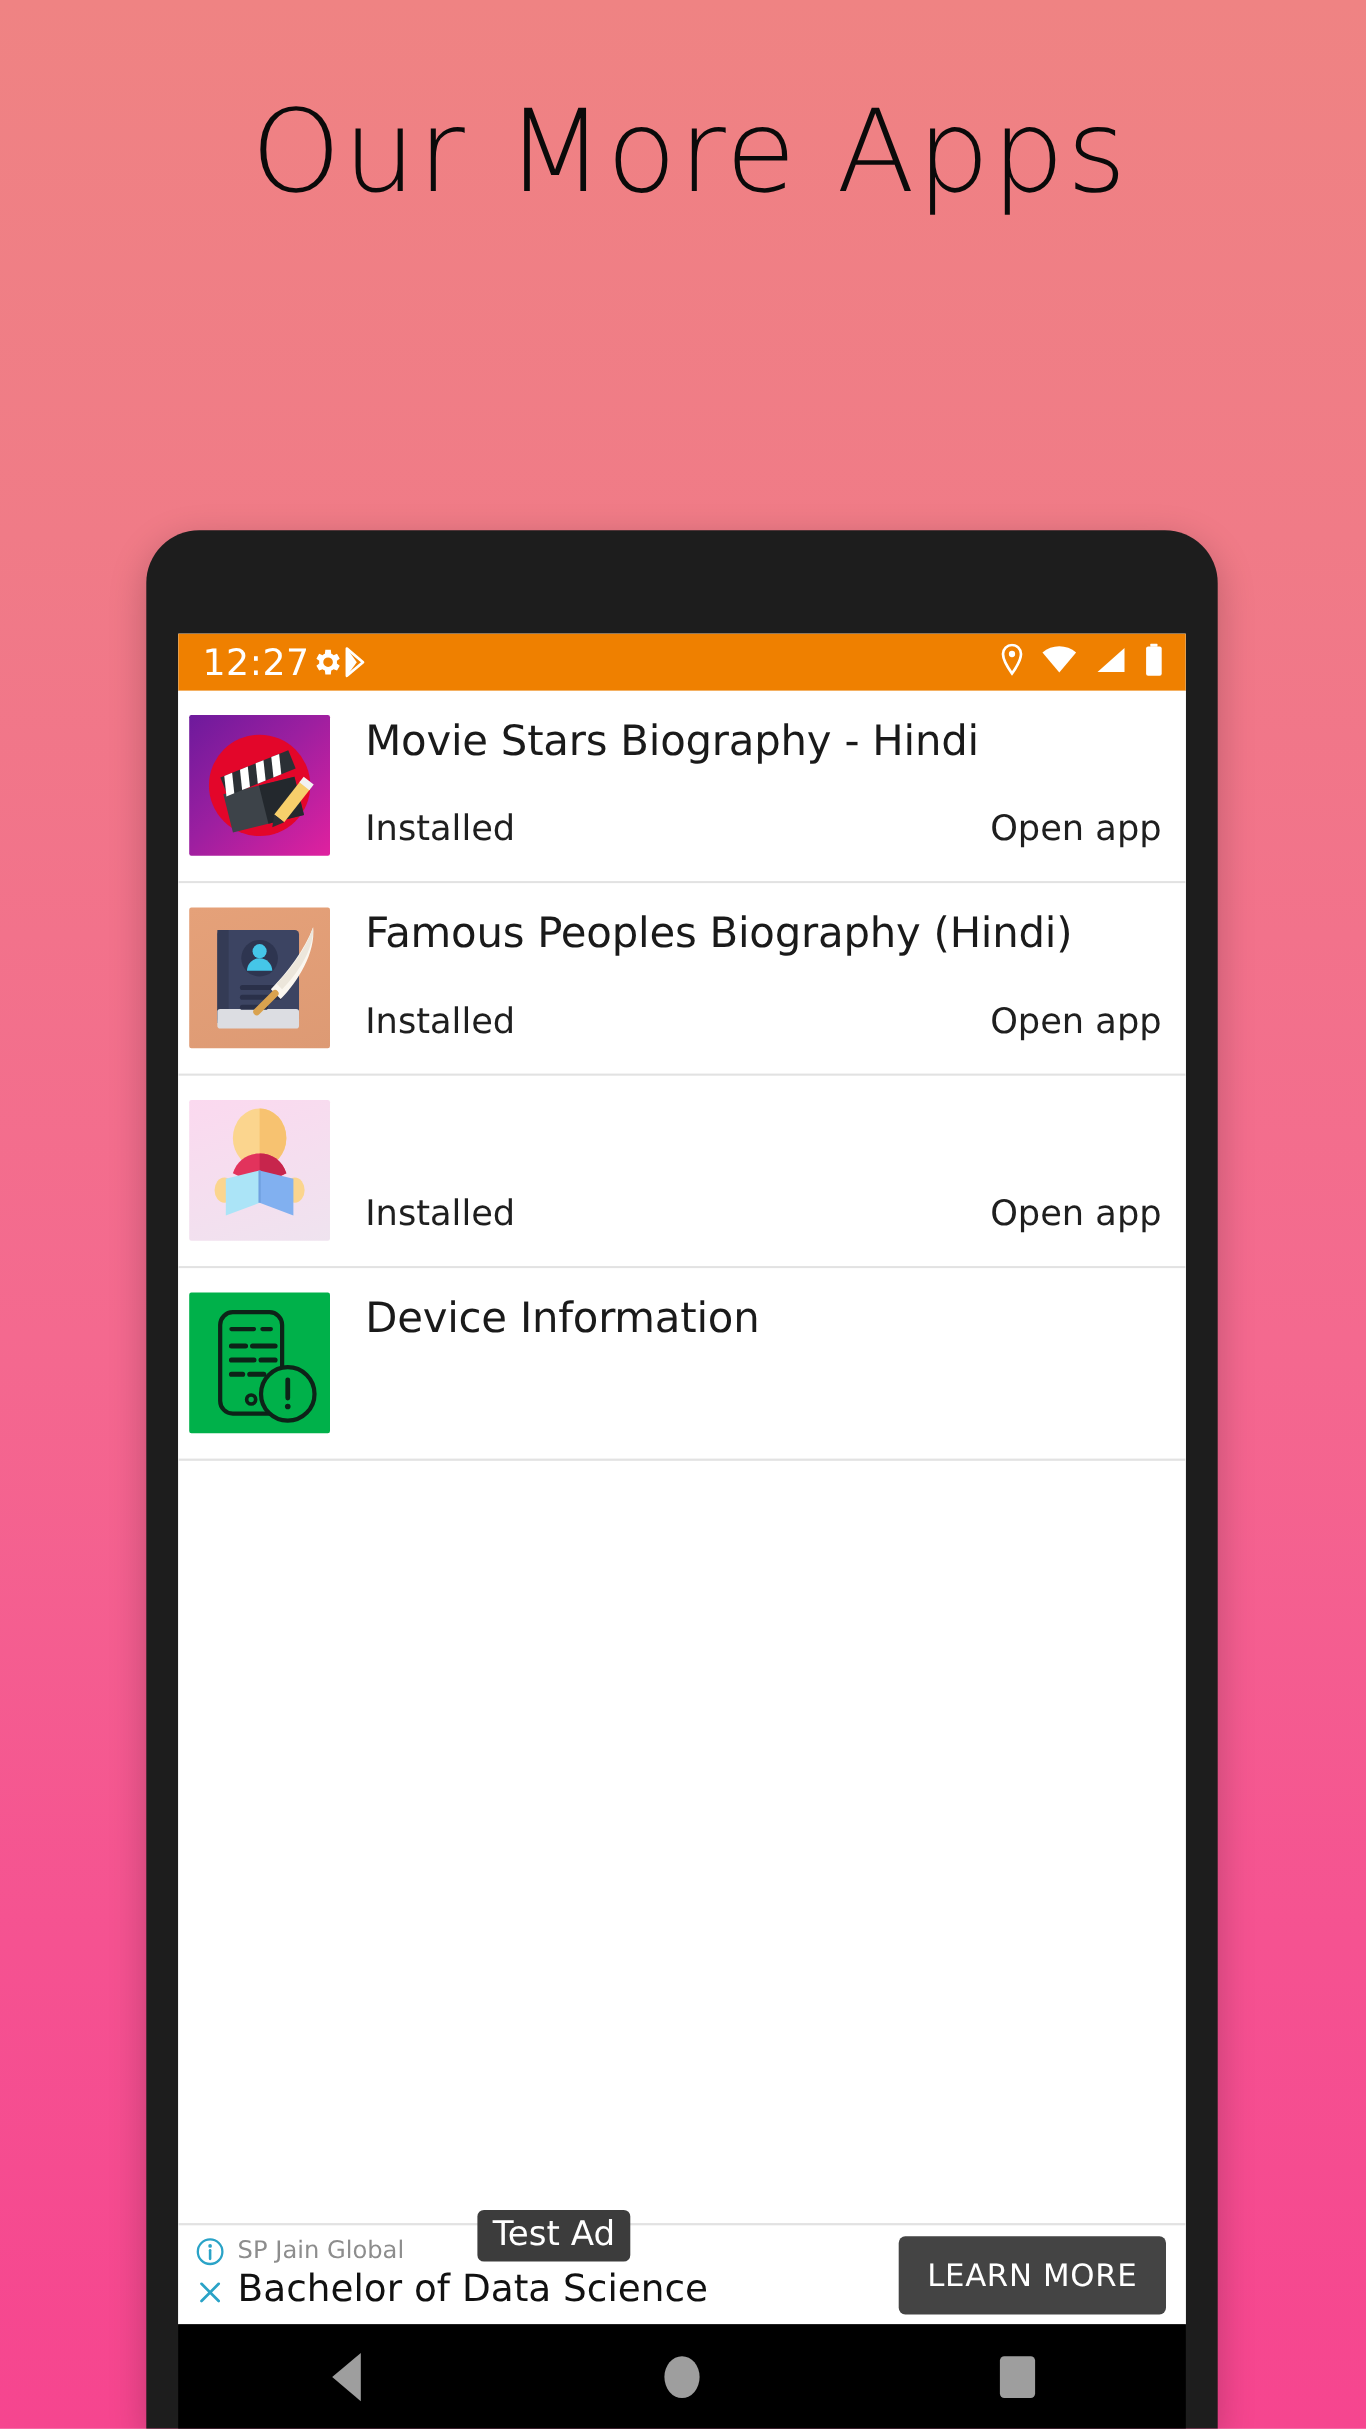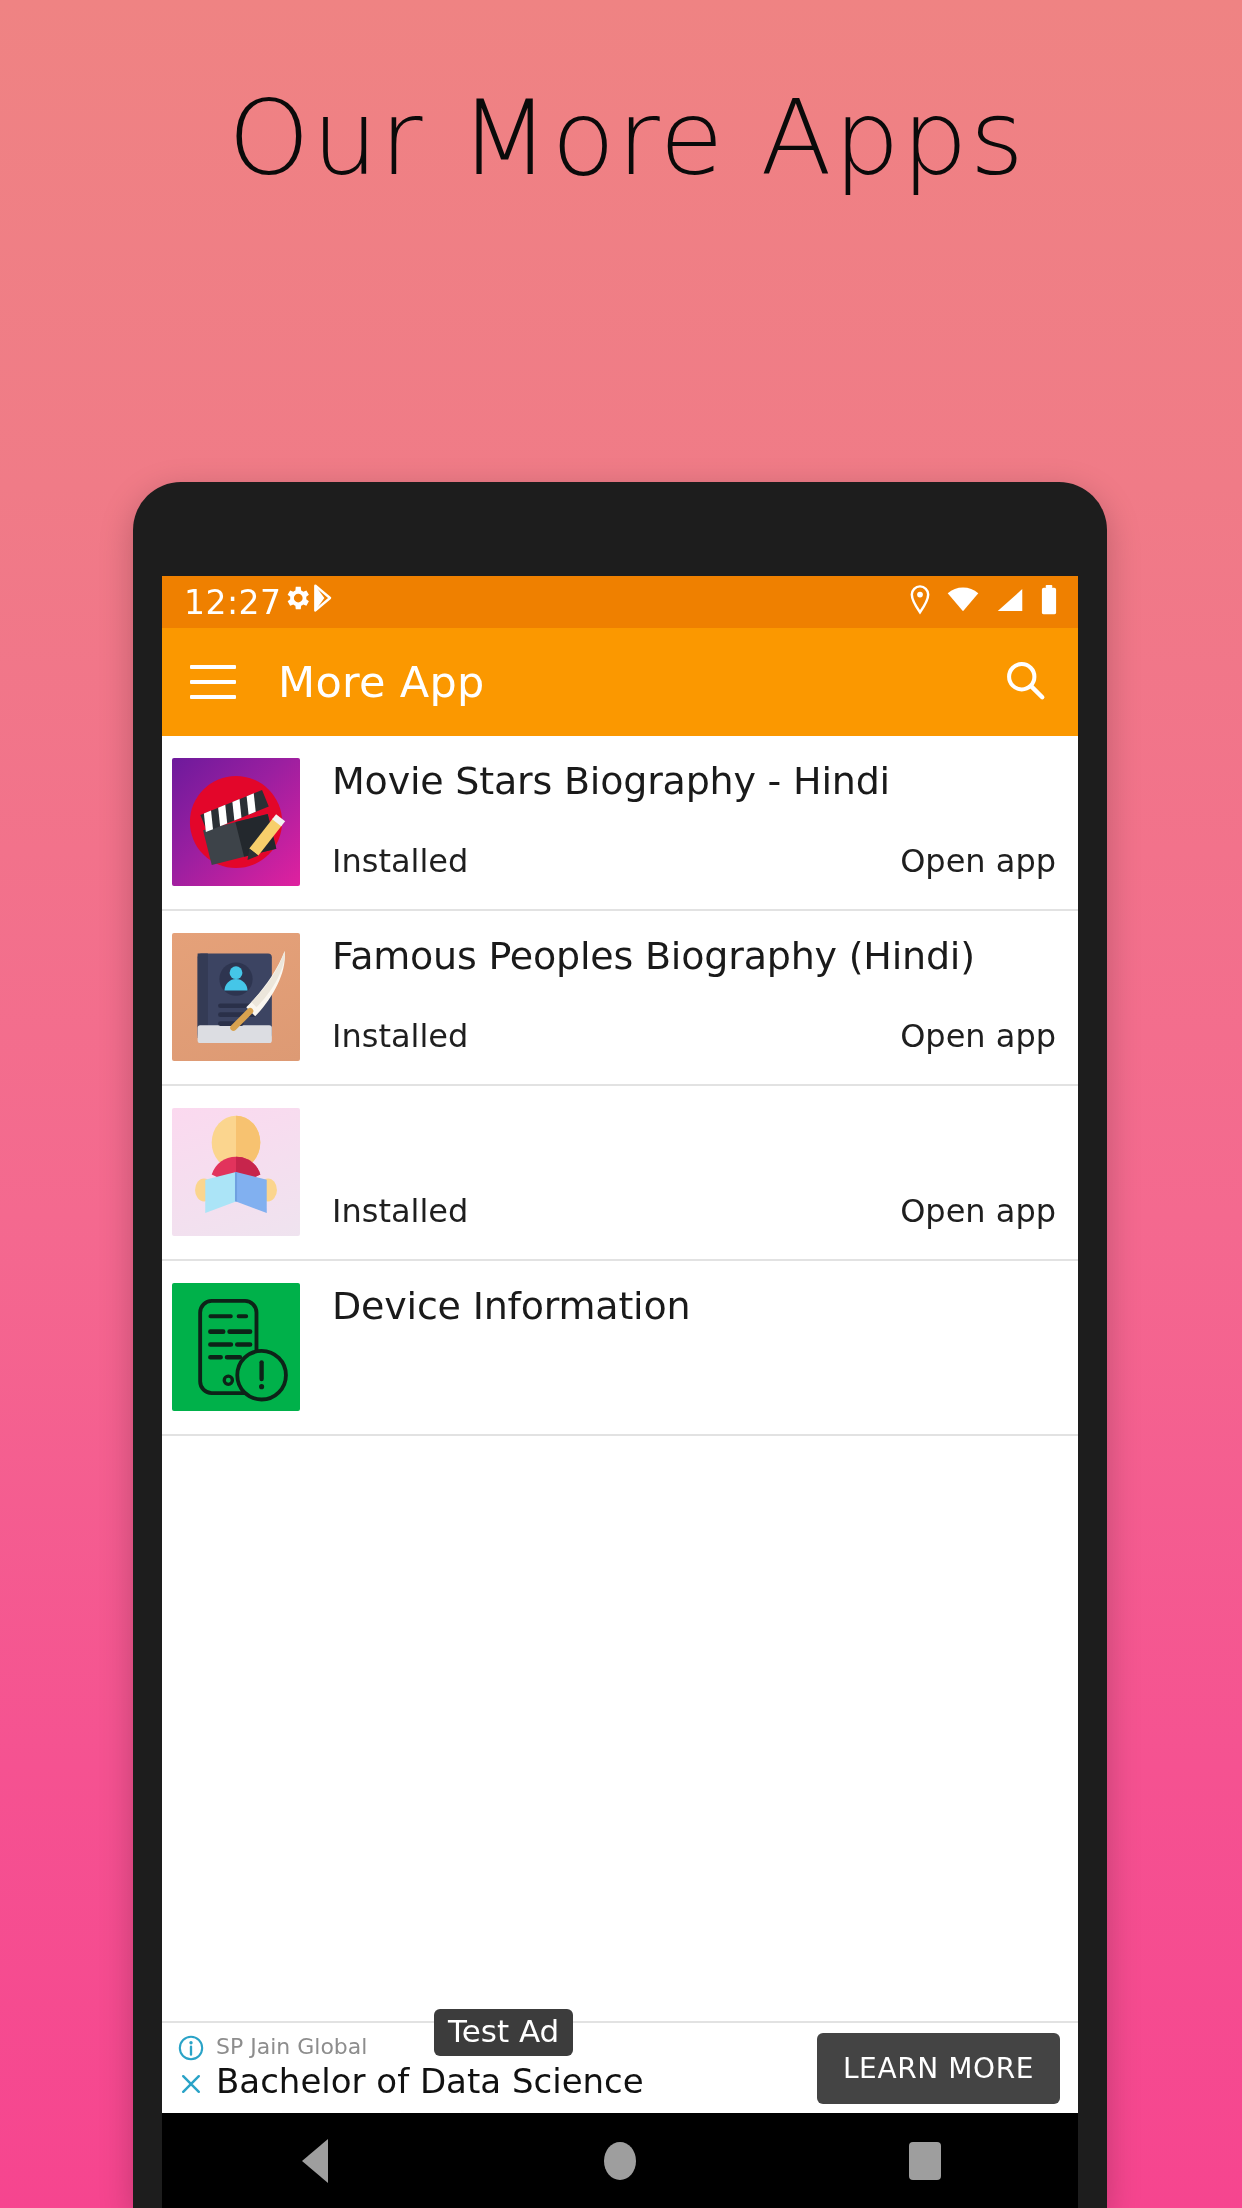--- a/index.html
+++ b/index.html
@@ -38,21 +38,21 @@
     overflow:hidden;
     display:flex; flex-direction:column;
   }
 
   
   .status-bar{
     height:52px; background:#ef8000;
     display:flex; align-items:center;
     padding:0 20px 0 22px; flex:0 0 auto;
   }
-  .status-left{ display:flex; align-items:flex-start; }
+  .status-left{ display:flex; align-items:flex-end; }
   .status-time{
     color:#fff; font-size:33px; font-weight:400;
     font-family:"DejaVu Sans", sans-serif; letter-spacing:.5px;
   }
   .status-right{ margin-left:auto; display:flex; align-items:center; gap:15px; }
   .si{ display:block; }
 
   
   .app-bar{
     height:108px; background:#fb9800;
@@ -188,34 +188,20 @@
         </span>
         <span class="si">
           <svg width="18" height="30" viewBox="0 0 12 22" fill="#fff">
             <rect x="3.6" y="0" width="4.8" height="2.2" rx="0.6"></rect>
             <rect x="0.8" y="2" width="10.4" height="19.5" rx="1.4"></rect>
           </svg>
         </span>
       </div>
     </div>
 
-    <div class="app-bar">
-      <div class="hamburger">
-        <span></span>
-        <span></span>
-        <span></span>
-      </div>
-      <div class="app-title">More App</div>
-      <div class="search-btn">
-        <svg width="46" height="46" viewBox="0 0 24 24" fill="none">
-          <circle cx="10.3" cy="10.3" r="6.6" stroke="#fff" stroke-width="2.1"></circle>
-          <path d="M15.3 15.3L21 21" stroke="#fff" stroke-width="2.3" stroke-linecap="round"></path>
-        </svg>
-      </div>
-    </div>
 
     <div class="app-list">
 
       <div class="app-row">
         <div class="app-icon ico-movie">
           <svg width="128" height="128" viewBox="0 0 100 100">
             <circle cx="50" cy="50" r="36" fill="#e3062a"></circle>
             <g transform="rotate(-14 50 52)">
               <rect x="24" y="50" width="52" height="28" fill="#3d4349"></rect>
               <rect x="50" y="50" width="26" height="28" fill="#23282d"></rect>

